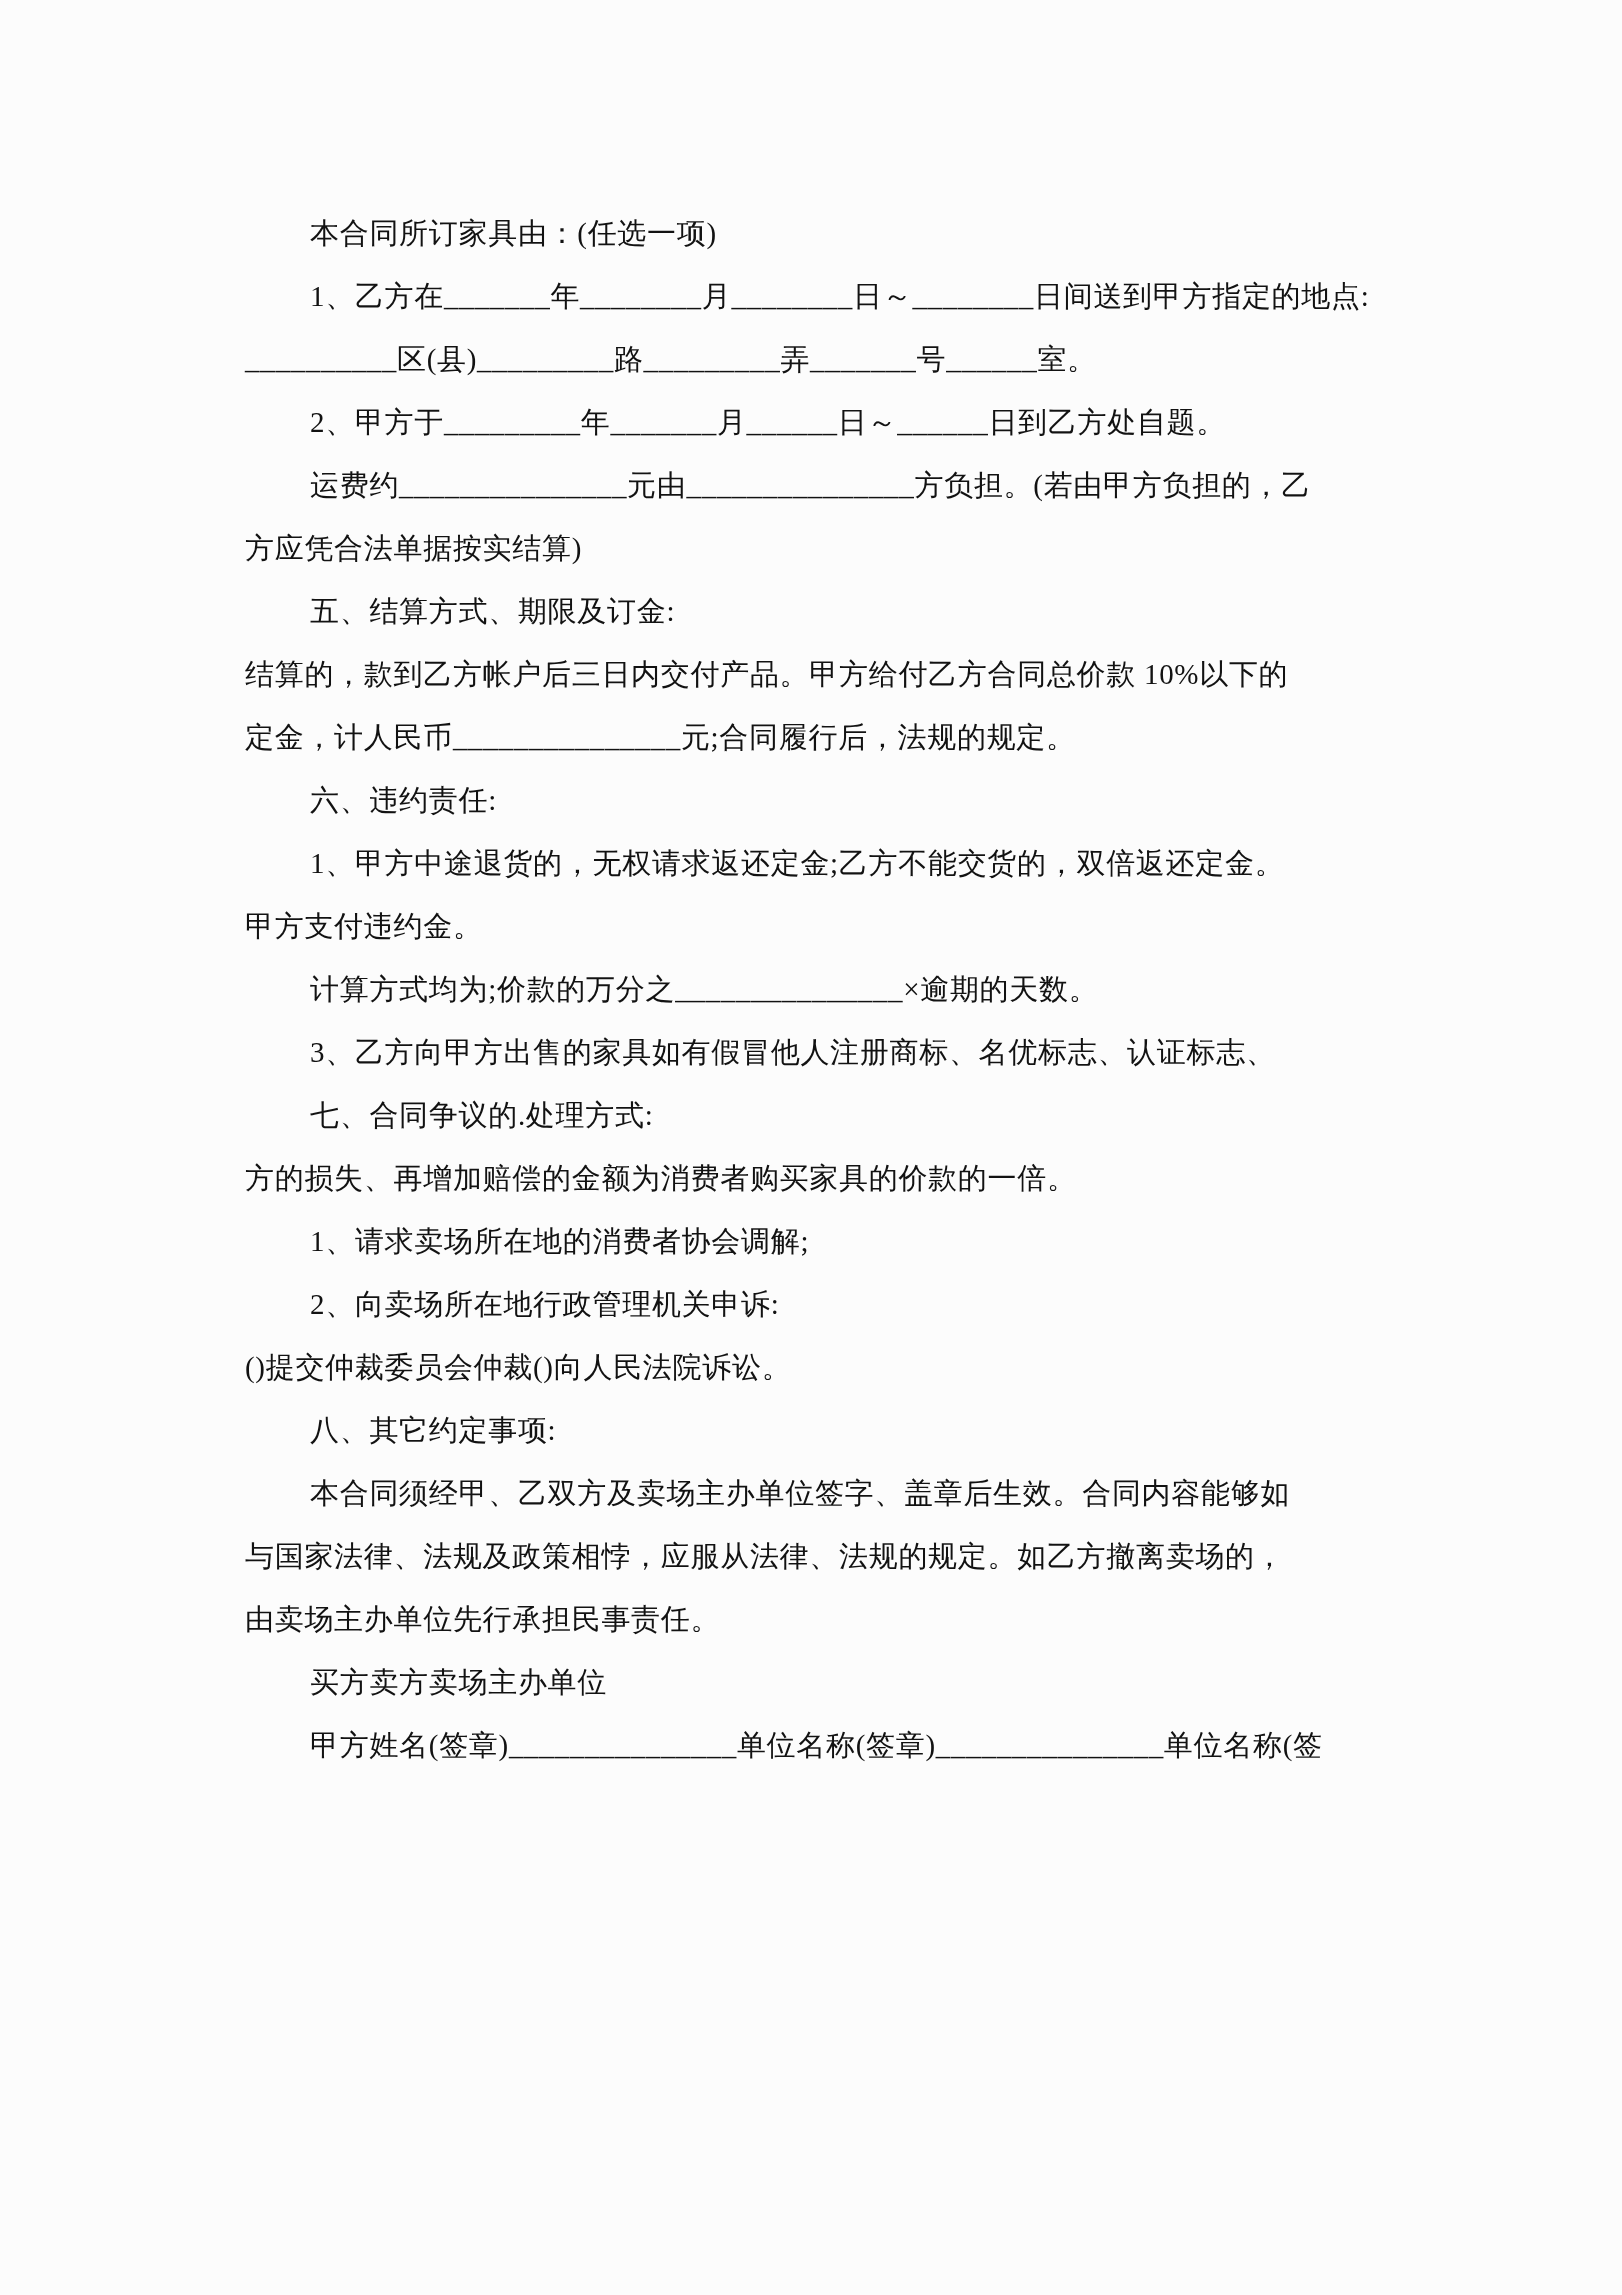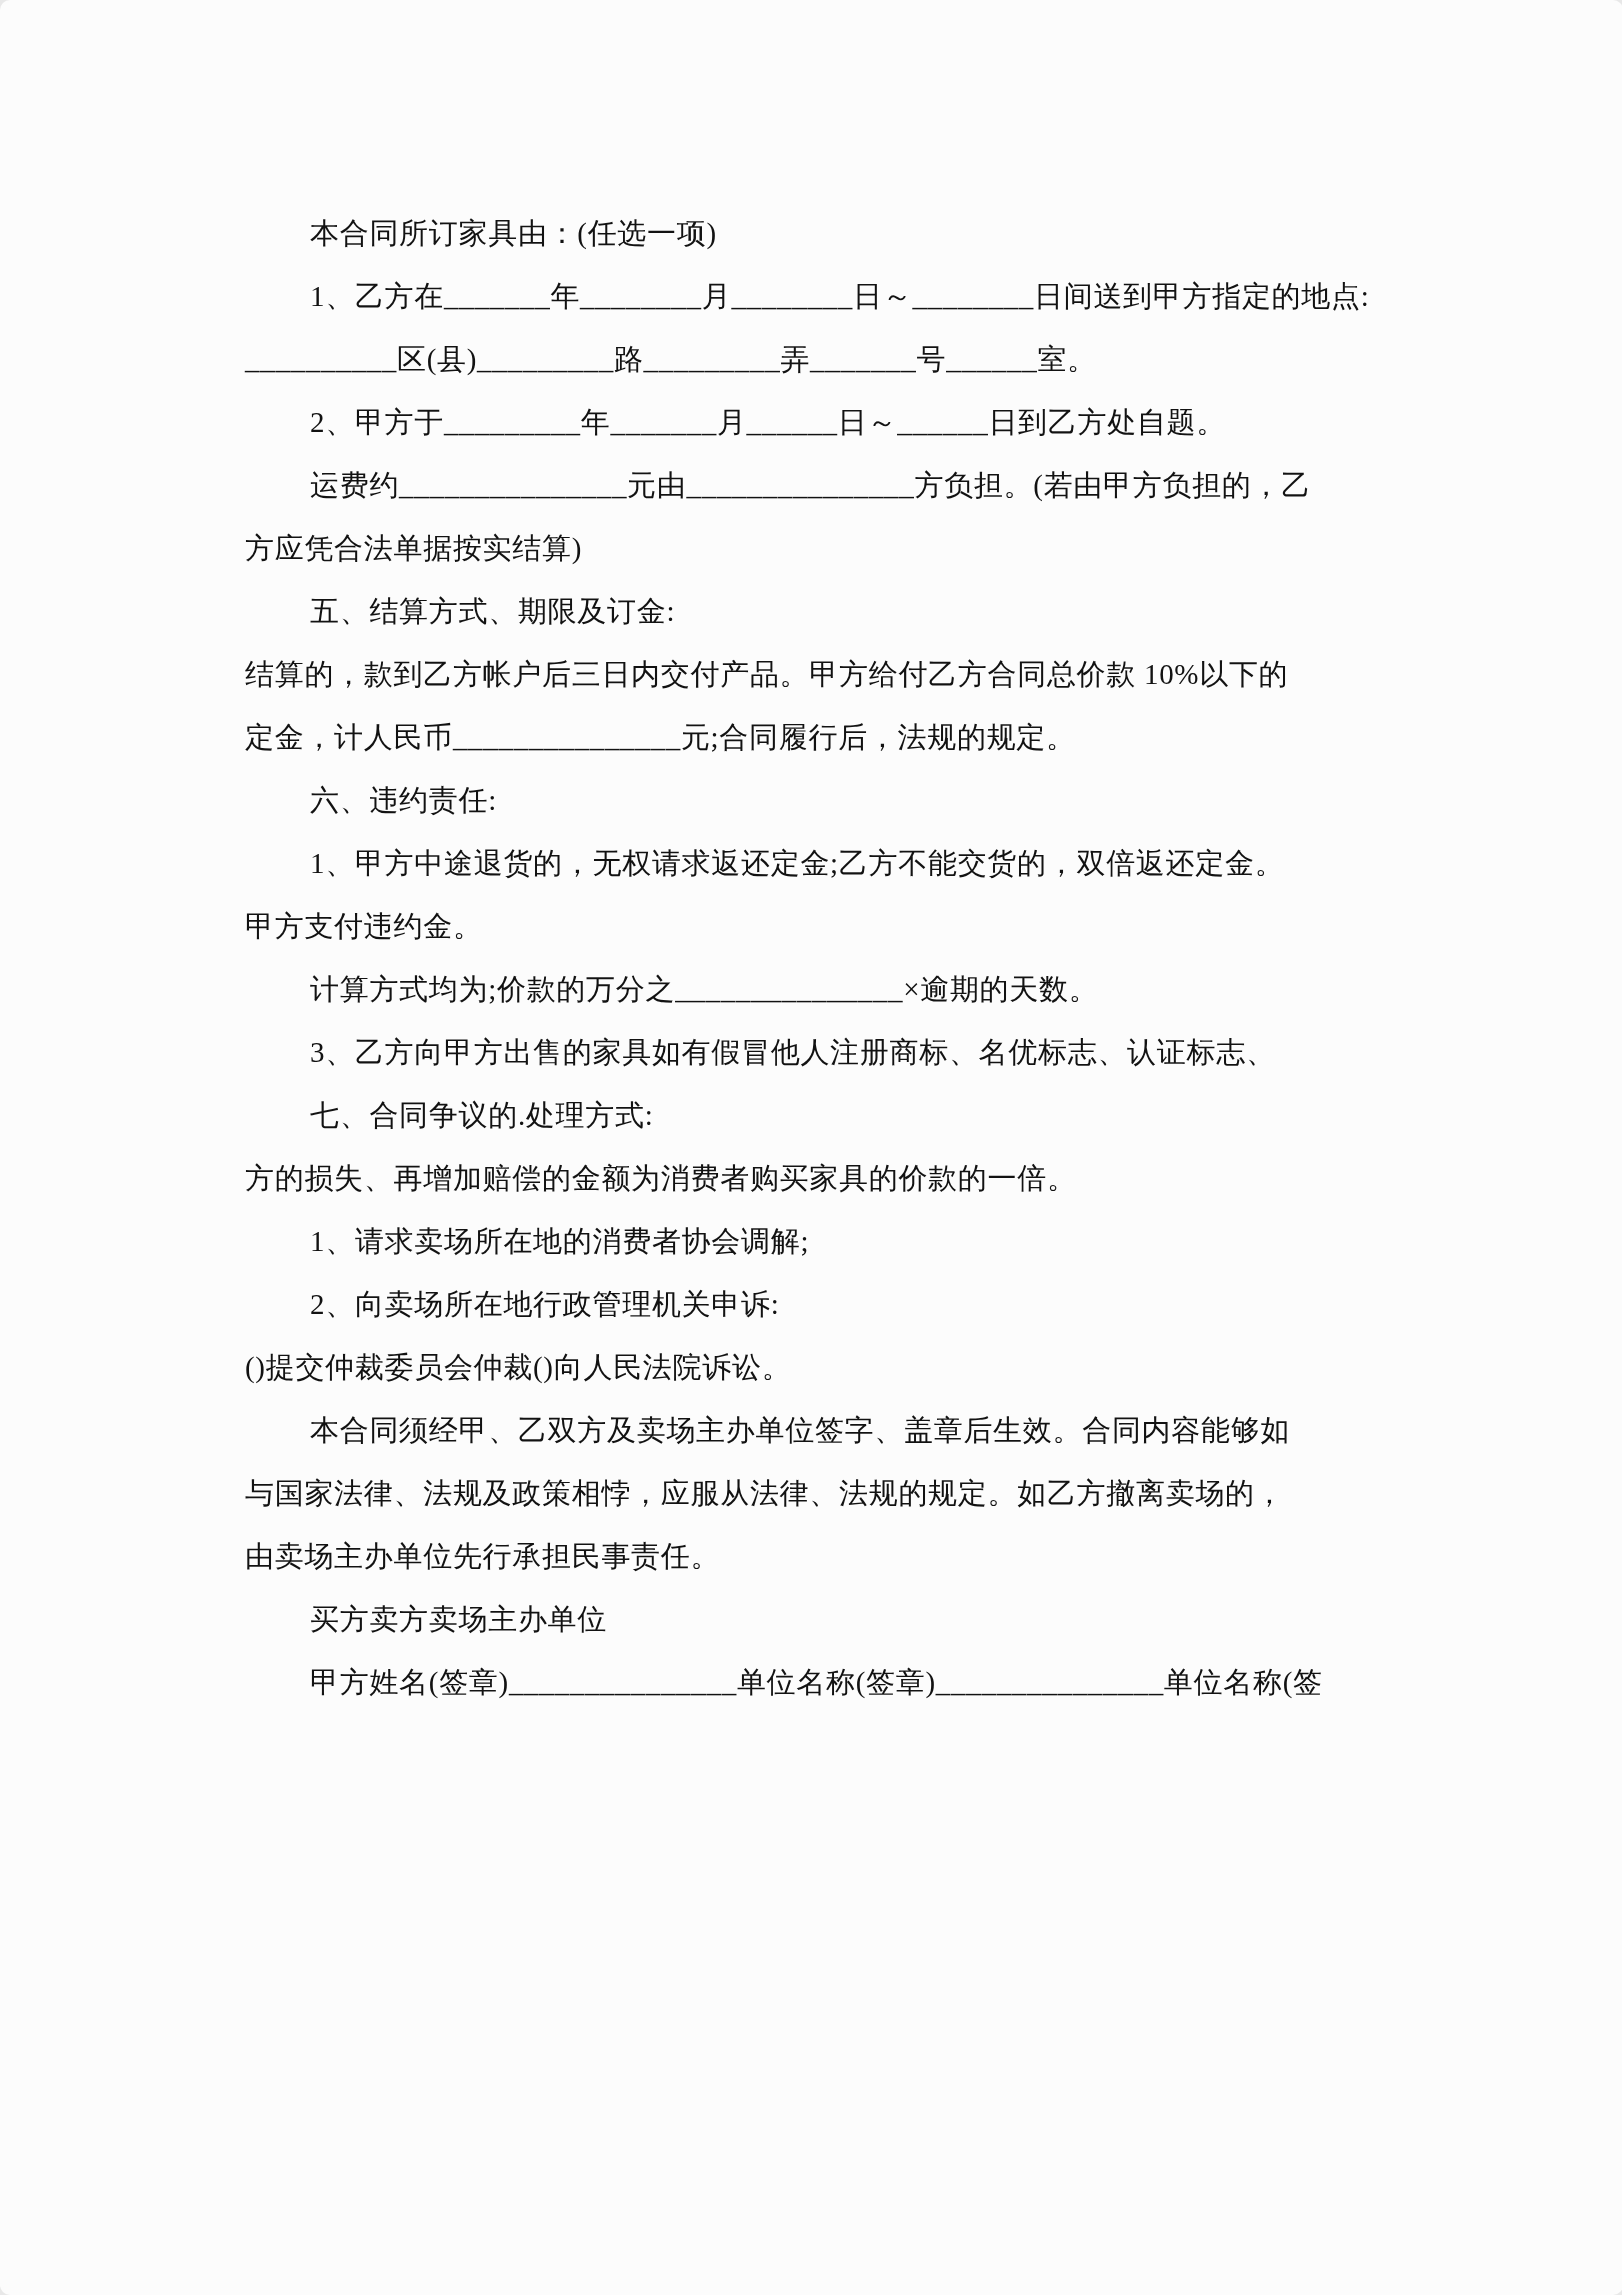--- a/index.html
+++ b/index.html
@@ -6,21 +6,20 @@
     margin: 0;
     padding: 0;
     background: #e8e8e8;
   }
   .page {
     position: relative;
     width: 1623px;
     height: 2295px;
     background: #fcfcfc;
     overflow: hidden;
-    border-radius: 10px;
   }
   .document-body {
     position: absolute;
     left: 245px;
     top: 202px;
     width: 1142px;
     font-family: "Liberation Serif", "DejaVu Serif", serif;
     font-size: 29px;
     color: #121212;
     font-weight: 400;
@@ -52,20 +51,21 @@
       <div class="line indent">六、违约责任:</div>
       <div class="line indent">1、甲方中途退货的，无权请求返还定金;乙方不能交货的，双倍返还定金。</div>
       <div class="line">甲方支付违约金。</div>
       <div class="line indent">计算方式均为;价款的万分之_______________×逾期的天数。</div>
       <div class="line indent">3、乙方向甲方出售的家具如有假冒他人注册商标、名优标志、认证标志、</div>
       <div class="line indent">七、合同争议的.处理方式:</div>
       <div class="line">方的损失、再增加赔偿的金额为消费者购买家具的价款的一倍。</div>
       <div class="line indent">1、请求卖场所在地的消费者协会调解;</div>
       <div class="line indent">2、向卖场所在地行政管理机关申诉:</div>
       <div class="line">()提交仲裁委员会仲裁()向人民法院诉讼。</div>
+      <div class="line indent">八、其它约定事项:</div>
       <div class="line indent">本合同须经甲、乙双方及卖场主办单位签字、盖章后生效。合同内容能够如</div>
       <div class="line">与国家法律、法规及政策相悖，应服从法律、法规的规定。如乙方撤离卖场的，</div>
       <div class="line">由卖场主办单位先行承担民事责任。</div>
       <div class="line indent">买方卖方卖场主办单位</div>
       <div class="line indent">甲方姓名(签章)_______________单位名称(签章)_______________单位名称(签</div>
     </div>
 </div>
 
 
 </body></html>

